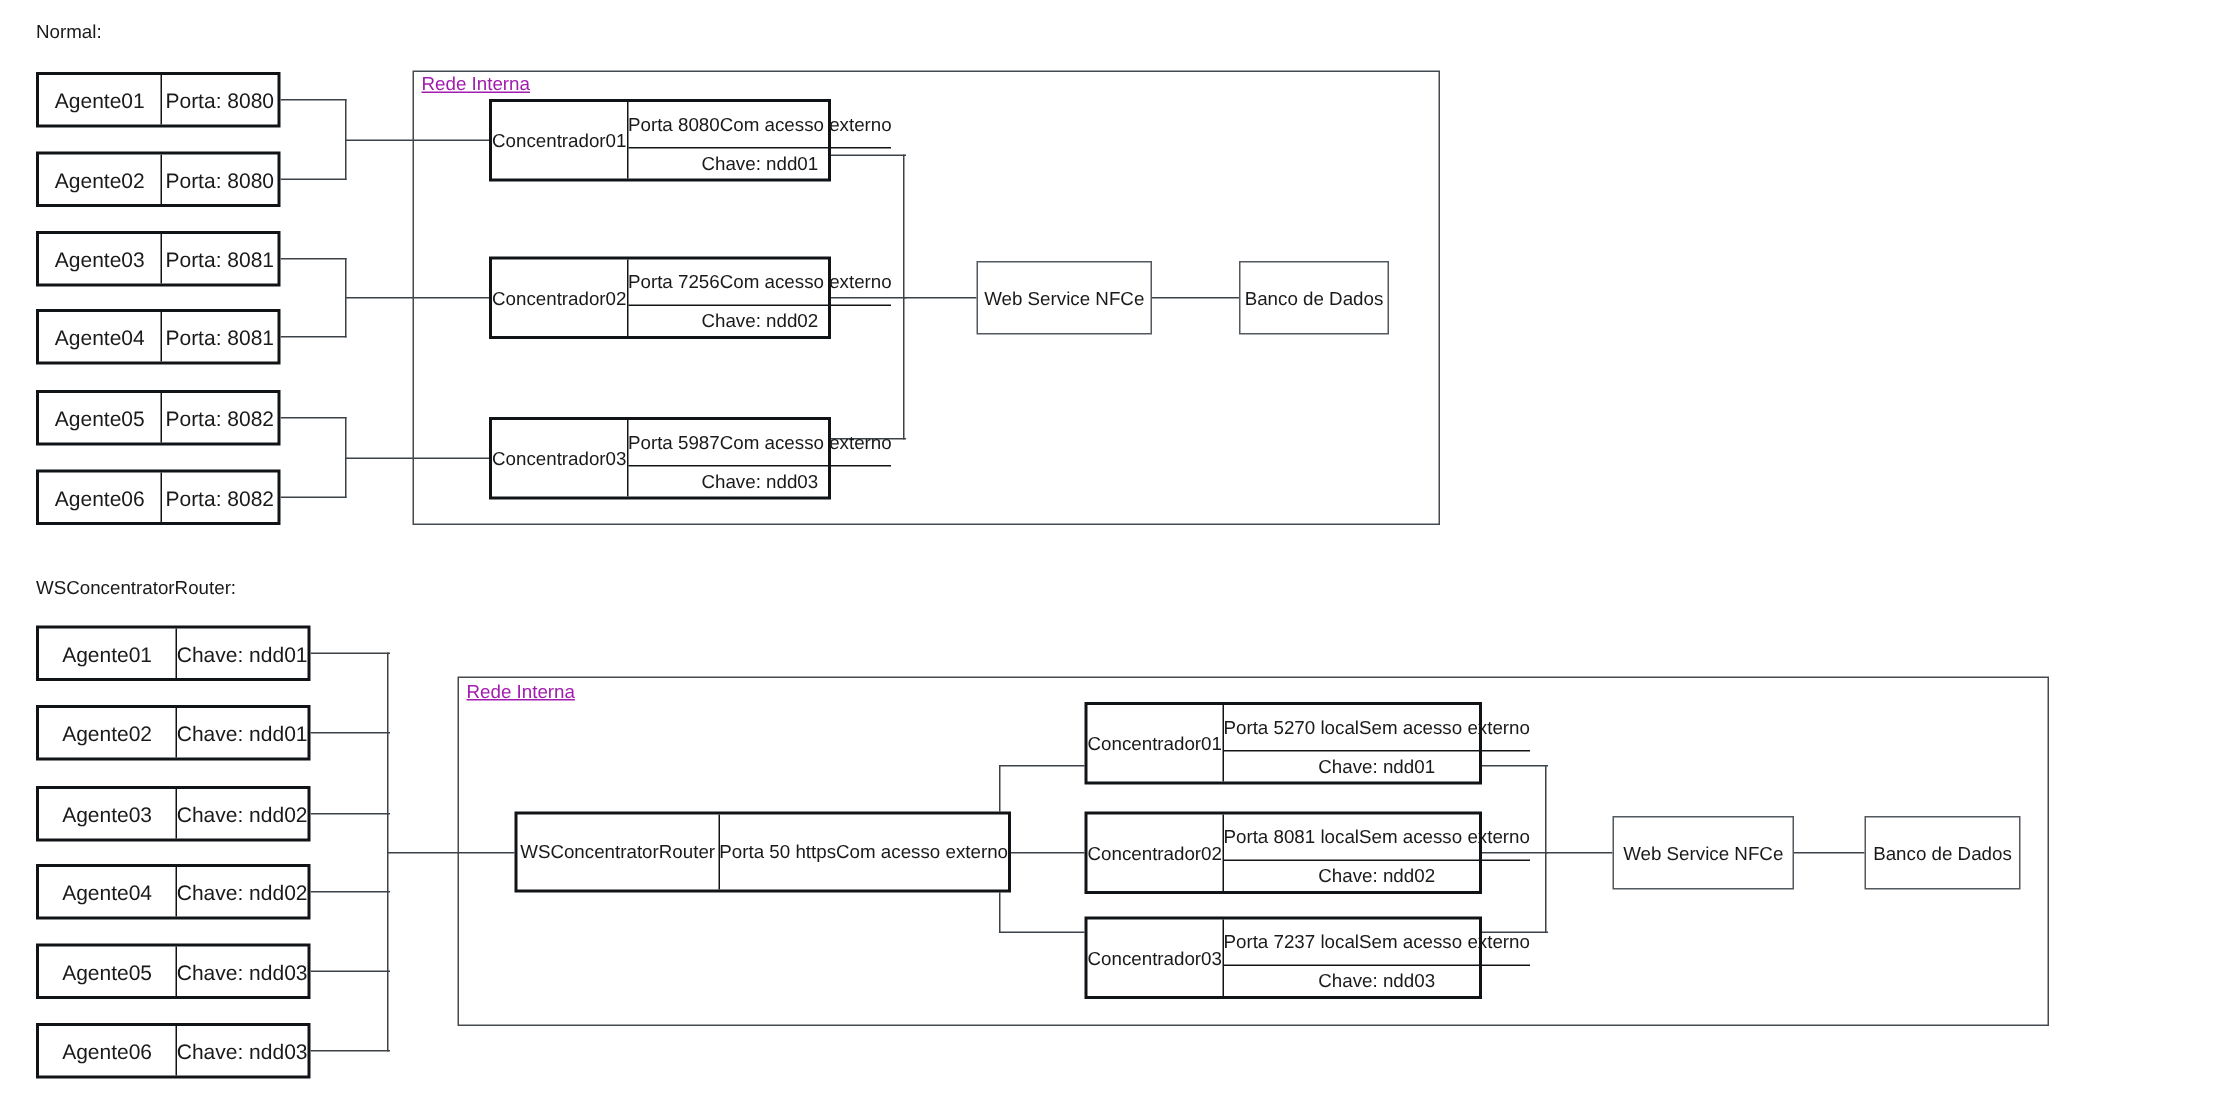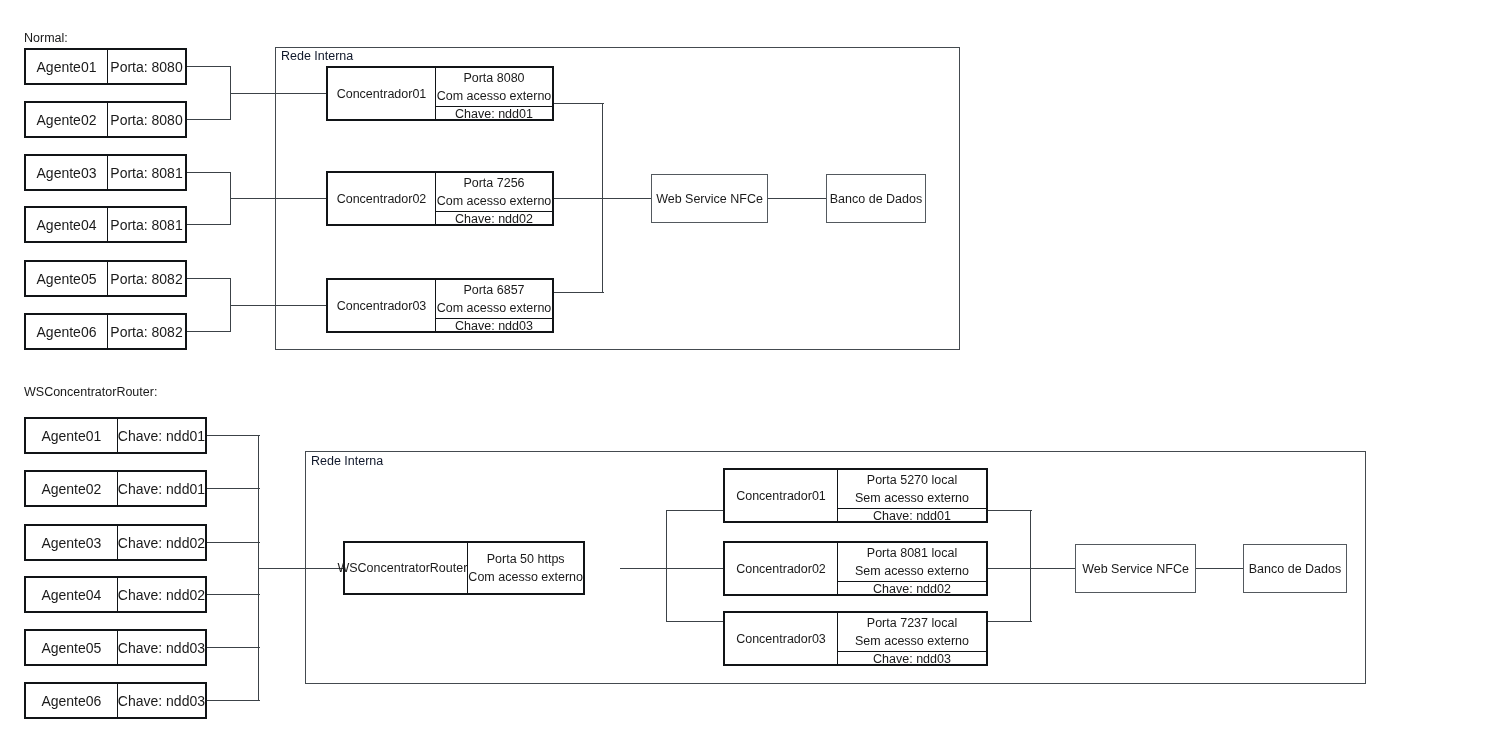--- a/index.html
+++ b/index.html
@@ -29,25 +29,26 @@
     line-height: 1;
   }
 
   
   .zone {
     border: 1.2px solid #444a4f;
     background: transparent;
   }
   .zone-label {
     font-size: 12.5px;
-    color: #0f172a;
+    color: #a21caf;
     white-space: nowrap;
     background: #ffffff;
     padding: 0 2px;
     line-height: 1;
+    text-decoration: underline;
   }
 
   
   .hline { background: #3c4247; height: 1.3px; }
   .vline { background: #3c4247; width: 1.3px; }
 
   
   .agent {
     display: flex;
     border: 2.2px solid #111417;
@@ -80,21 +81,21 @@
   }
   .conc .detail {
     display: flex;
     flex-direction: column;
     flex: 1 1 auto;
     box-sizing: border-box;
   }
   .conc .detail .top {
     flex: 1 1 auto;
     display: flex;
-    flex-direction: column;
+    flex-direction: row;
     align-items: center;
     justify-content: center;
     border-bottom: 1.3px solid #111417;
     box-sizing: border-box;
     padding: 1px 0;
   }
   .conc .detail .top span {
     font-size: 12.5px;
     white-space: nowrap;
     line-height: 1.45;
@@ -119,21 +120,21 @@
     background: #ffffff;
     font-size: 12.5px;
     white-space: nowrap;
   }
 </style>
 </head>
 <body>
 
 <div id="canvas">
 
-  <div class="abs caption" style="left:24px; top:32px;">Normal:</div>
+  <div class="abs caption" style="left:24px; top:15px;">Normal:</div>
 
   <div class="abs zone" style="left:275px; top:47px; width:685px; height:303px;"></div>
   <div class="abs zone-label" style="left:279px; top:50px;">Rede Interna</div>
 
   <div class="abs hline" style="left:187px; top:66px;  width:44px;"></div>
   <div class="abs hline" style="left:187px; top:119px; width:44px;"></div>
   <div class="abs vline" style="left:230px; top:66px;  height:54px;"></div>
   <div class="abs hline" style="left:230px; top:93px;  width:96px;"></div>
 
   <div class="abs hline" style="left:187px; top:172px; width:44px;"></div>
@@ -197,21 +198,21 @@
         <span>Com acesso externo</span>
       </div>
       <div class="bottom" style="height:20px;">Chave: ndd02</div>
     </div>
   </div>
 
   <div class="abs conc" style="left:326px; top:278px; width:228px; height:55px;">
     <div class="name" style="width:108px;">Concentrador03</div>
     <div class="detail">
       <div class="top">
-        <span>Porta 6857</span>
+        <span>Porta 5987</span>
         <span>Com acesso externo</span>
       </div>
       <div class="bottom" style="height:20px;">Chave: ndd03</div>
     </div>
   </div>
 
   <div class="abs plain" style="left:651px; top:174px; width:117px; height:49px;">Web Service NFCe</div>
   <div class="abs plain" style="left:826px; top:174px; width:100px; height:49px;">Banco de Dados</div>
 
   <div class="abs caption" style="left:24px; top:386px;">WSConcentratorRouter:</div>
@@ -258,21 +259,21 @@
   </div>
   <div class="abs agent" style="left:24px; top:629px; width:183px; height:37px;">
     <div class="cell left" style="width:95px;">Agente05</div>
     <div class="cell" style="flex:1;">Chave: ndd03</div>
   </div>
   <div class="abs agent" style="left:24px; top:682px; width:183px; height:37px;">
     <div class="cell left" style="width:95px;">Agente06</div>
     <div class="cell" style="flex:1;">Chave: ndd03</div>
   </div>
 
-  <div class="abs conc router" style="left:343px; top:541px; width:242px; height:54px;justify-content:flex-end;">
+  <div class="abs conc router" style="left:343px; top:541px; width:331px; height:54px;">
     <div class="name" style="width:147px;">WSConcentratorRouter</div>
     <div class="detail">
       <div class="top">
         <span>Porta 50 https</span>
         <span>Com acesso externo</span>
       </div>
     </div>
   </div>
 
   <div class="abs conc" style="left:723px; top:468px; width:265px; height:55px;">

